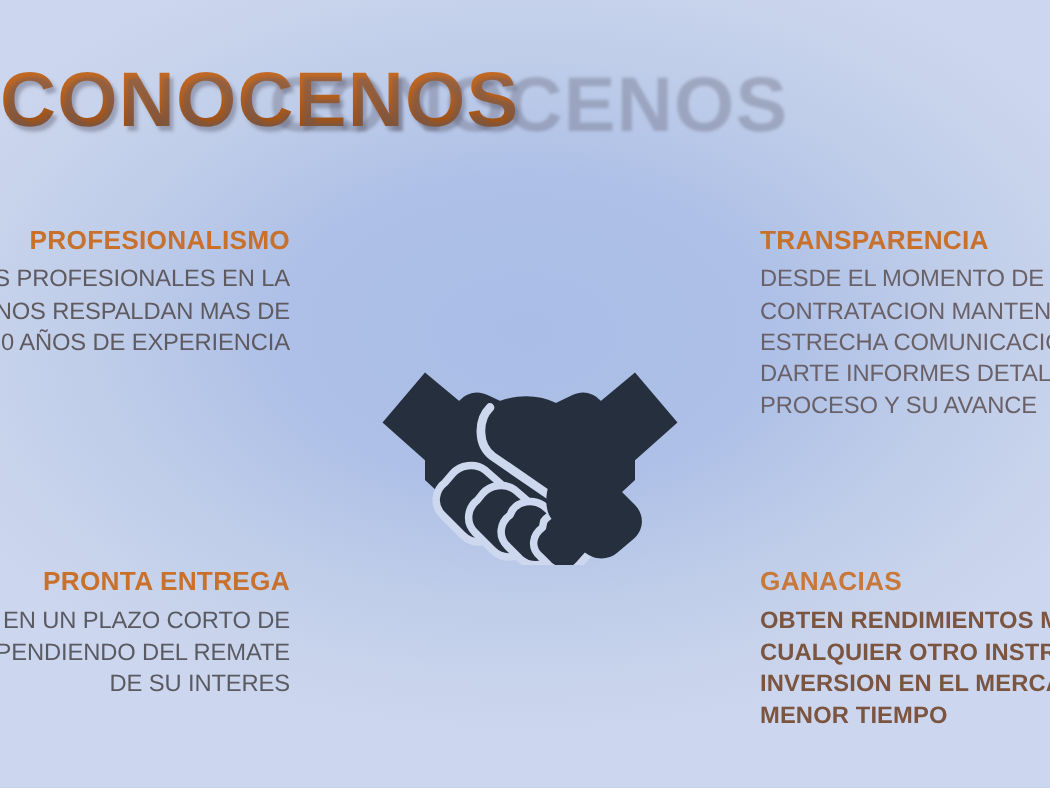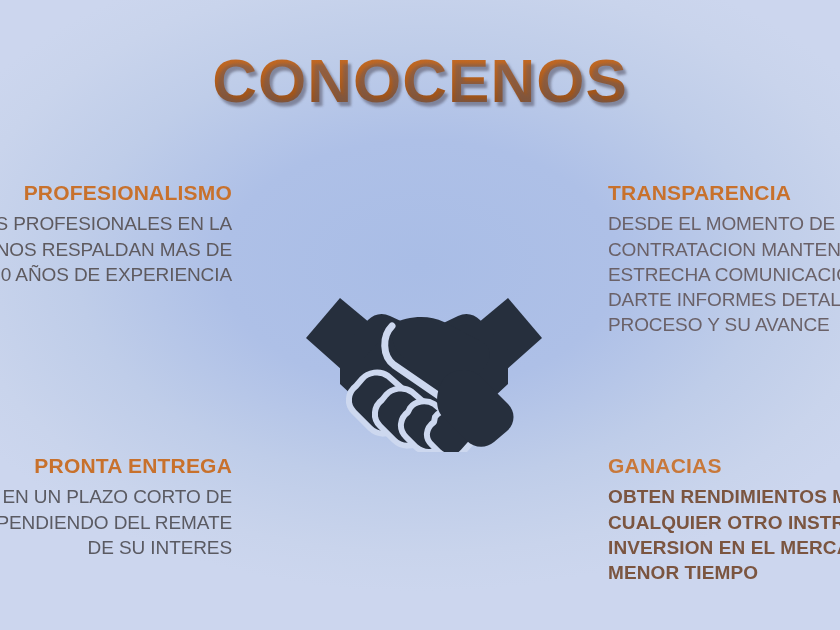--- a/index.html
+++ b/index.html
@@ -23,21 +23,21 @@
       radial-gradient(ellipse 62% 52% at 50% 42%, #a9bde6 0%, #aec0e7 38%, #bfcde9 66%, #c9d4ec 88%, #ccd6ee 100%),
       linear-gradient(180deg, #cdd3e1 0%, #b8c6e6 28%, #aec0e6 48%, #c0cfec 78%, #c8d5ee 100%);
   }
 
   
   #title {
     position: absolute;
     top: 48px;
     left: 0;
     width: 840px;
-    text-align: center;
+    text-align: left;
     font-size: 62px;
     font-weight: bold;
     letter-spacing: 1px;
     color: #b45f1d;
     background: linear-gradient(180deg, #c9702a 0%, #b45f1d 45%, #8d4a17 100%);
     -webkit-background-clip: text;
     background-clip: text;
     -webkit-text-fill-color: transparent;
     text-shadow: 3px 4px 3px rgba(90, 90, 110, 0.42);
     white-space: nowrap;

